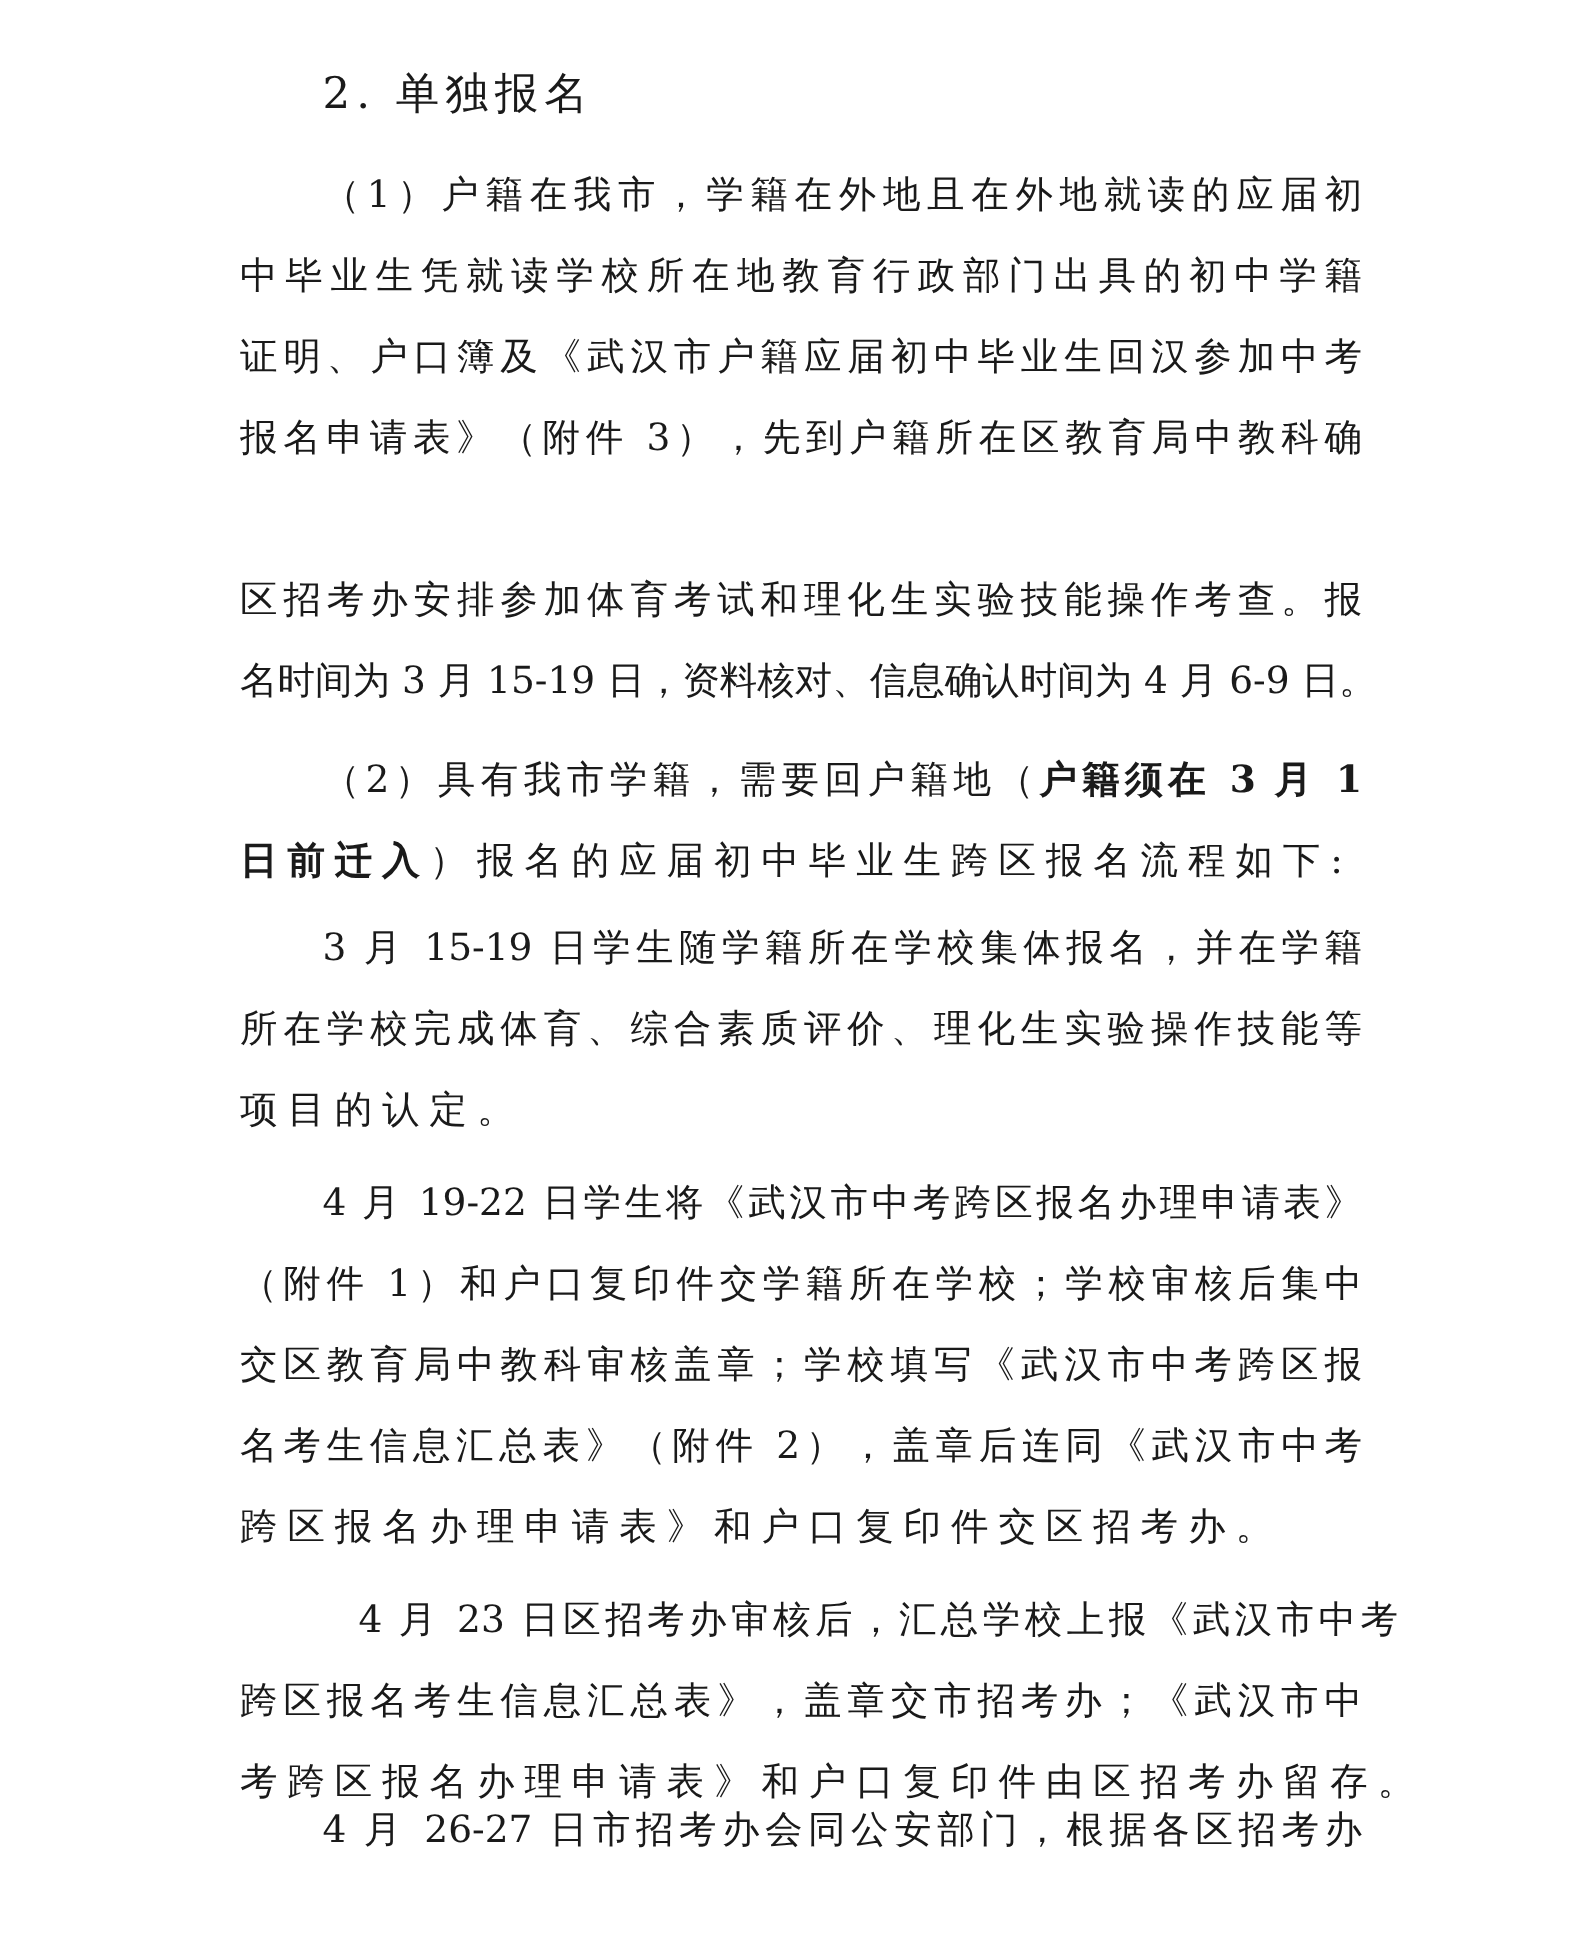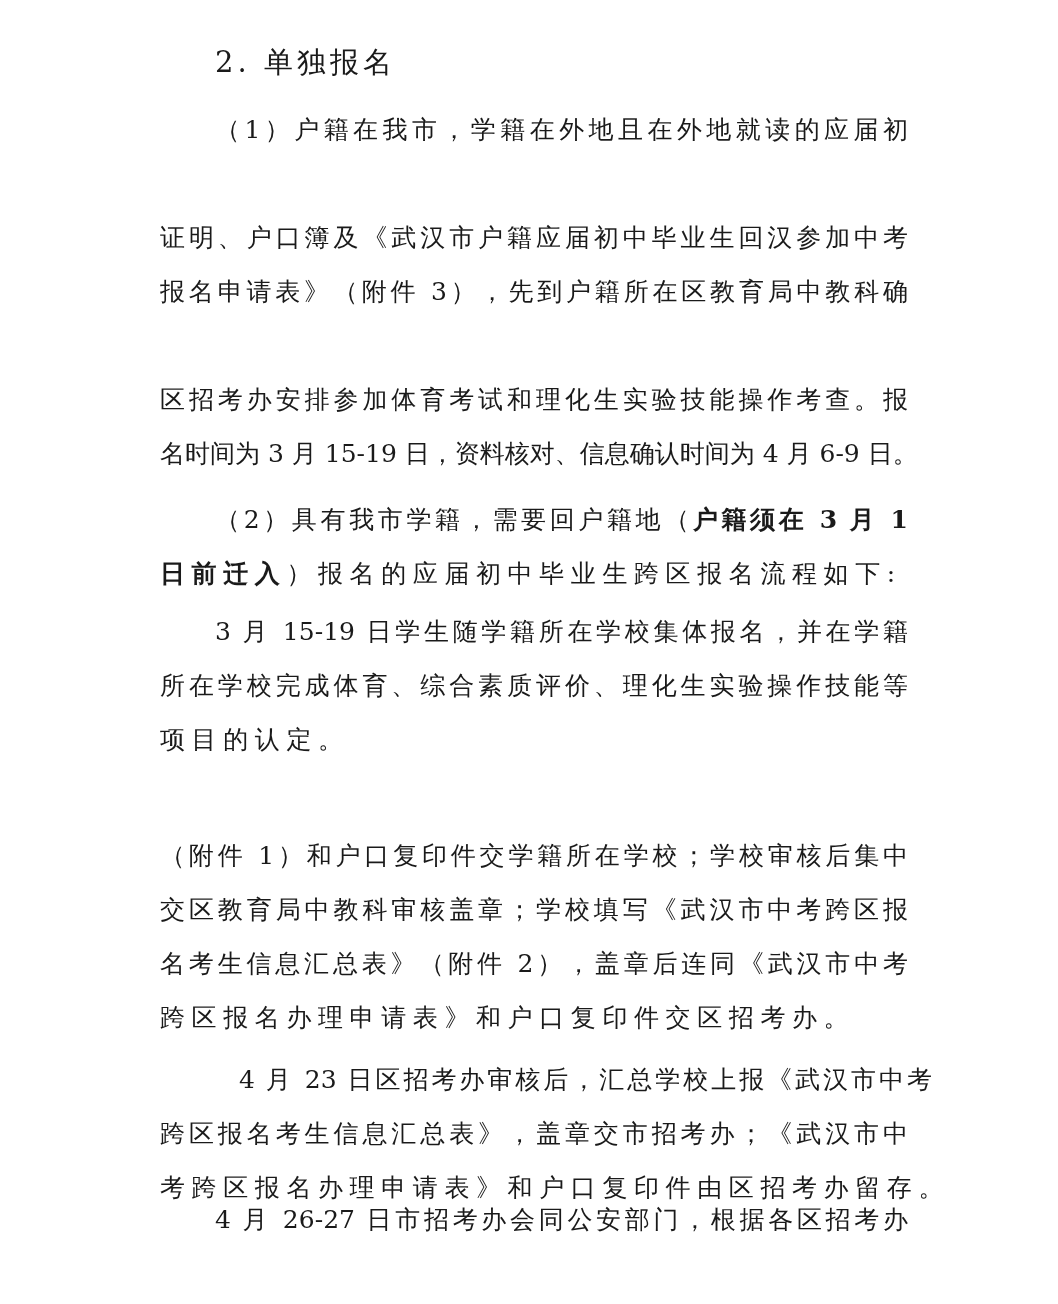--- a/index.html
+++ b/index.html
@@ -20,36 +20,38 @@
   .heading { position: absolute; left: 215px; font-size: 29px; line-height: 40px; letter-spacing: 4px; }
   .b { font-weight: bold; }
 </style>
 </head>
 <body>
 
 <div class="page">
   <div class="heading" style="top:42px;">2. 单独报名</div>
 
   <div class="line indent" style="top:110px;">（1）户籍在我市，学籍在外地且在外地就读的应届初</div>
+  <div class="line" style="top:164px;">中毕业生凭就读学校所在地教育行政部门出具的初中学籍</div>
   <div class="line" style="top:218px;">证明、户口簿及《武汉市户籍应届初中毕业生回汉参加中考</div>
   <div class="line" style="top:272px;">报名申请表》（附件 3），先到户籍所在区教育局中教科确</div>
   <div class="line" style="top:380px;">区招考办安排参加体育考试和理化生实验技能操作考查。报</div>
   <div class="line" style="top:434px;">名时间为 3 月 15-19 日，资料核对、信息确认时间为 4 月 6-9 日。</div>
 
   <div class="line indent" style="top:500px;">
     <span>（2）具有我市学籍，需要回户籍地（</span><span class="b">户籍须在 3 月 1</span>
   </div>
   <div class="line short" style="top:554px;">
     <span class="b">日前迁入</span><span>）报名的应届初中毕业生跨区报名流程如下:</span>
   </div>
 
   <div class="line indent" style="top:612px;">3 月 15-19 日学生随学籍所在学校集体报名，并在学籍</div>
   <div class="line" style="top:666px;">所在学校完成体育、综合素质评价、理化生实验操作技能等</div>
   <div class="line short" style="top:720px;">项目的认定。</div>
 
+  <div class="line indent" style="top:782px;">4 月 19-22 日学生将《武汉市中考跨区报名办理申请表》</div>
   <div class="line" style="top:836px;">（附件 1）和户口复印件交学籍所在学校；学校审核后集中</div>
   <div class="line" style="top:890px;">交区教育局中教科审核盖章；学校填写《武汉市中考跨区报</div>
   <div class="line" style="top:944px;">名考生信息汇总表》（附件 2），盖章后连同《武汉市中考</div>
   <div class="line short" style="top:998px;">跨区报名办理申请表》和户口复印件交区招考办。</div>
 
   <div class="line indent" style="top:1060px;margin-left:24px;">4 月 23 日区招考办审核后，汇总学校上报《武汉市中考</div>
   <div class="line short" style="top:1168px;">考跨区报名办理申请表》和户口复印件由区招考办留存。</div>
   <div class="line" style="top:1114px;">跨区报名考生信息汇总表》，盖章交市招考办；《武汉市中</div>
 
   <div class="line indent" style="top:1200px;">4 月 26-27 日市招考办会同公安部门，根据各区招考办</div>

